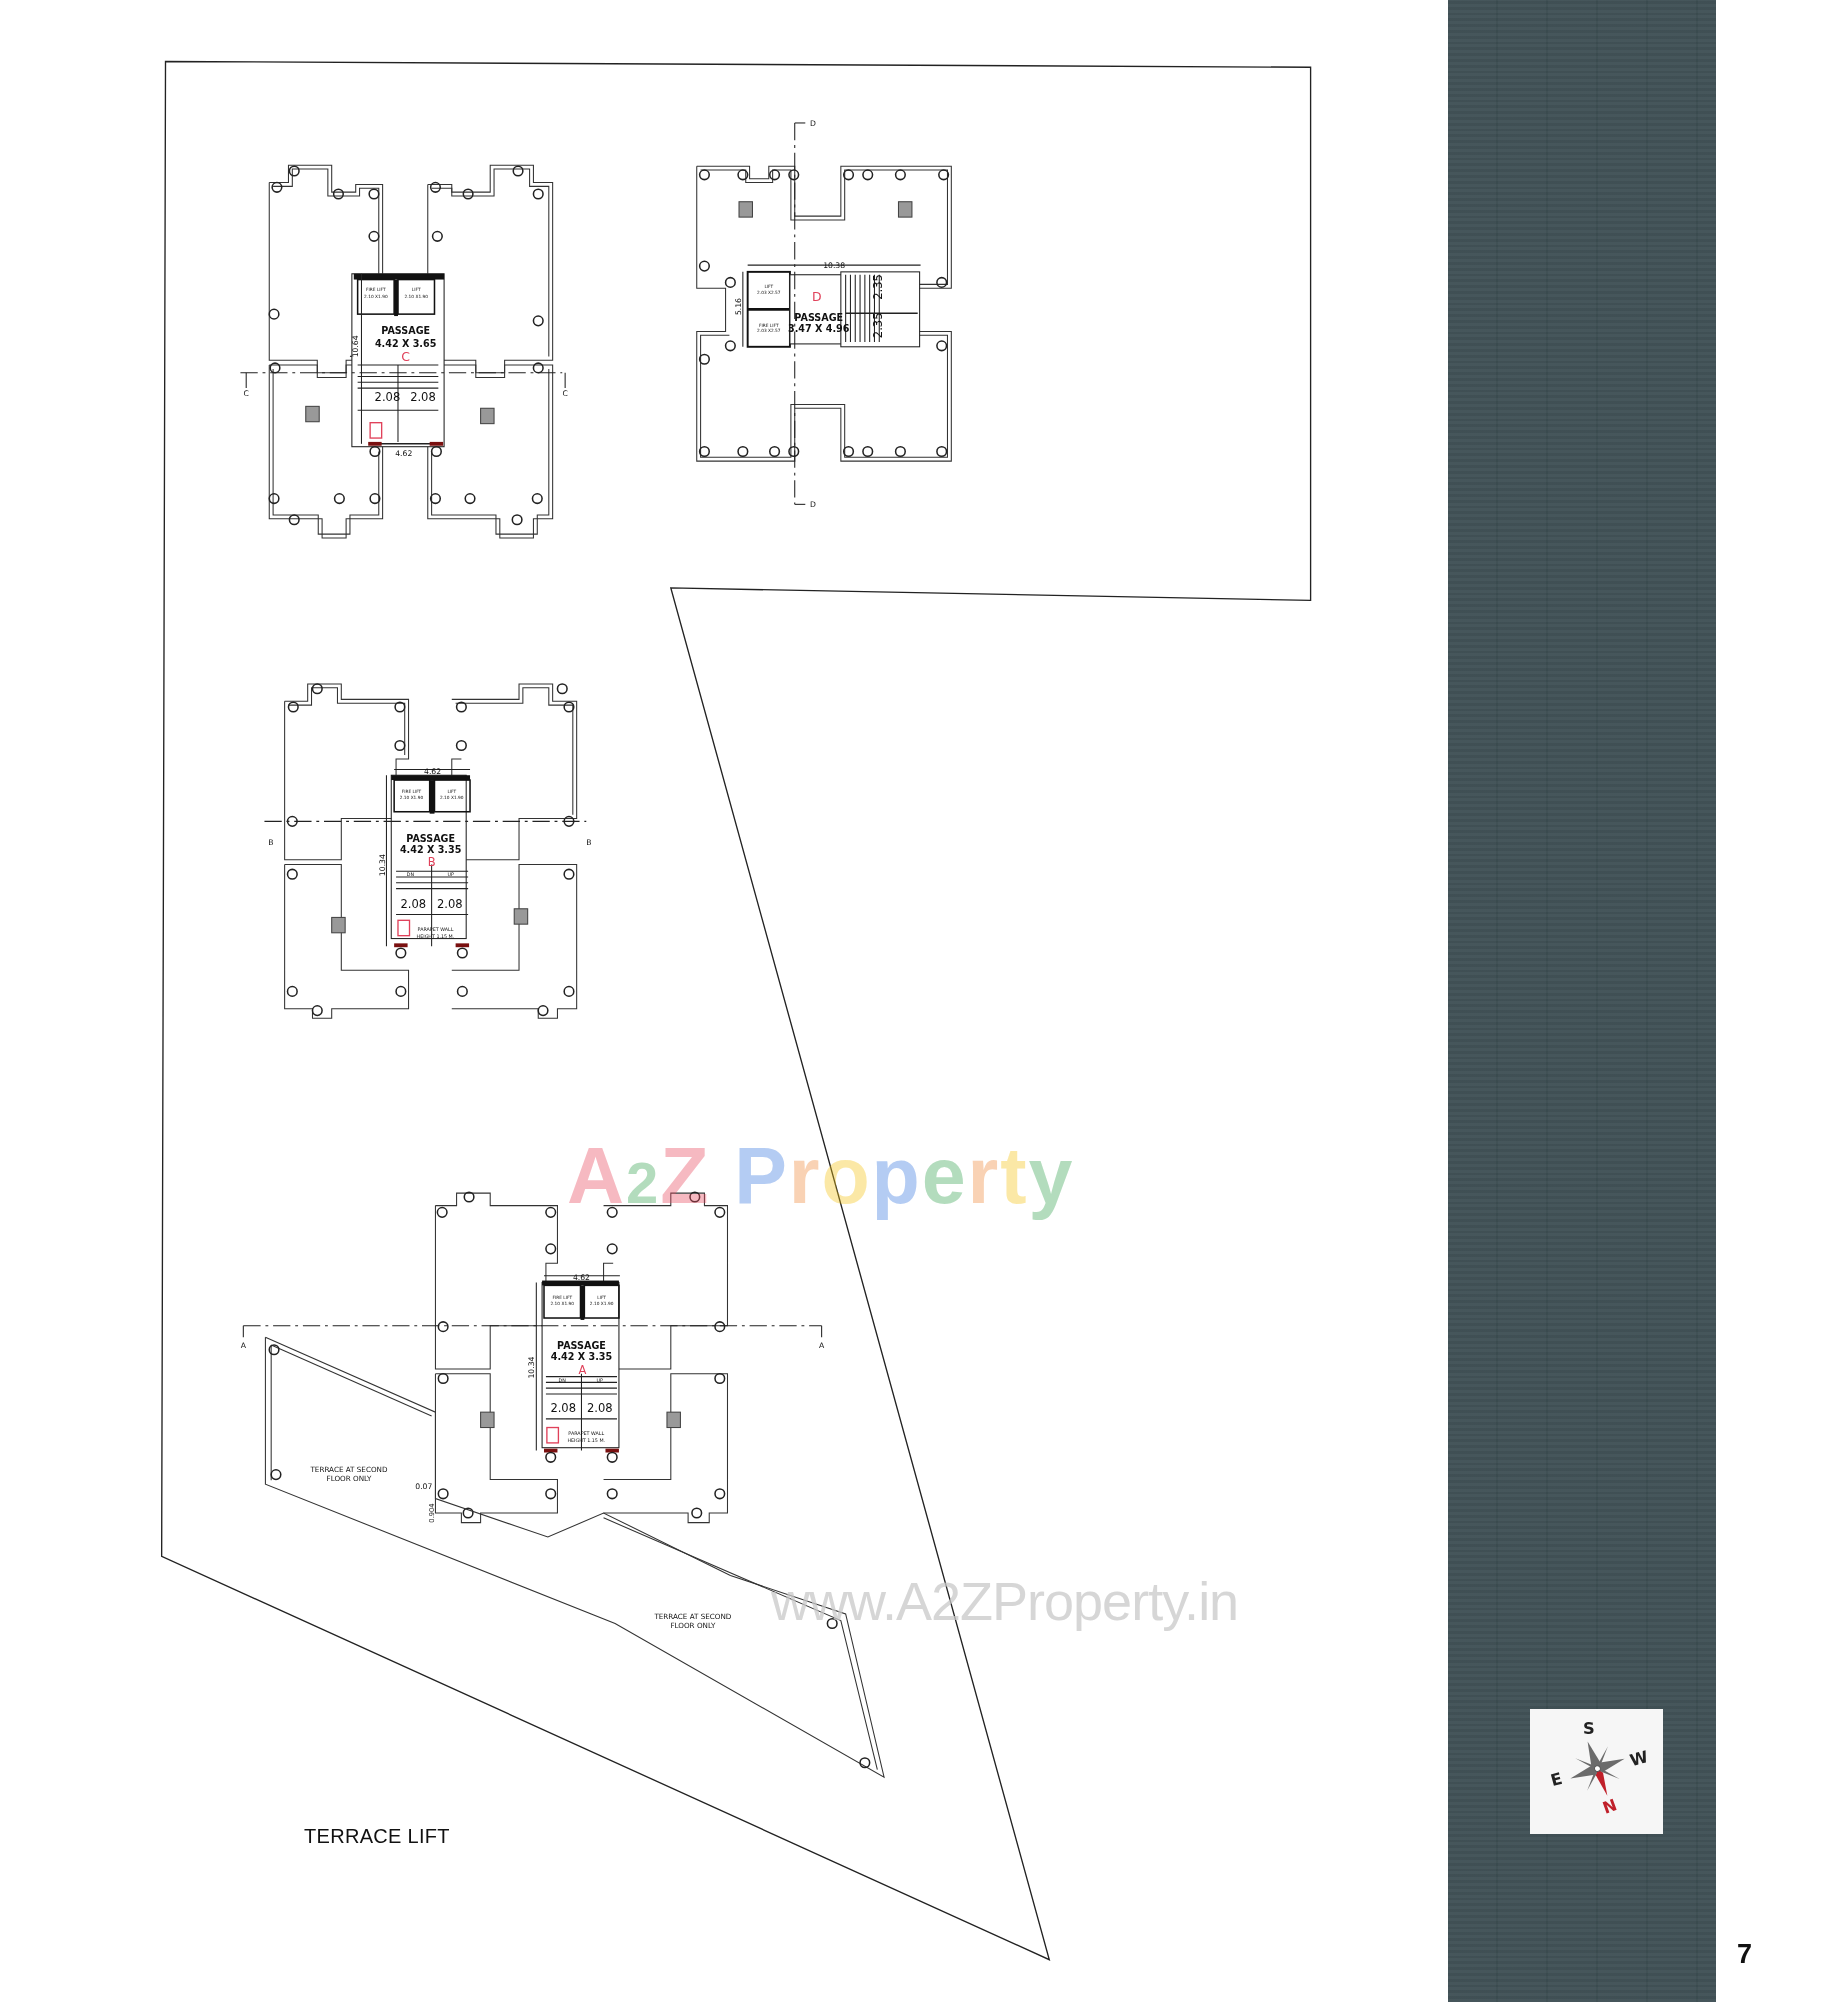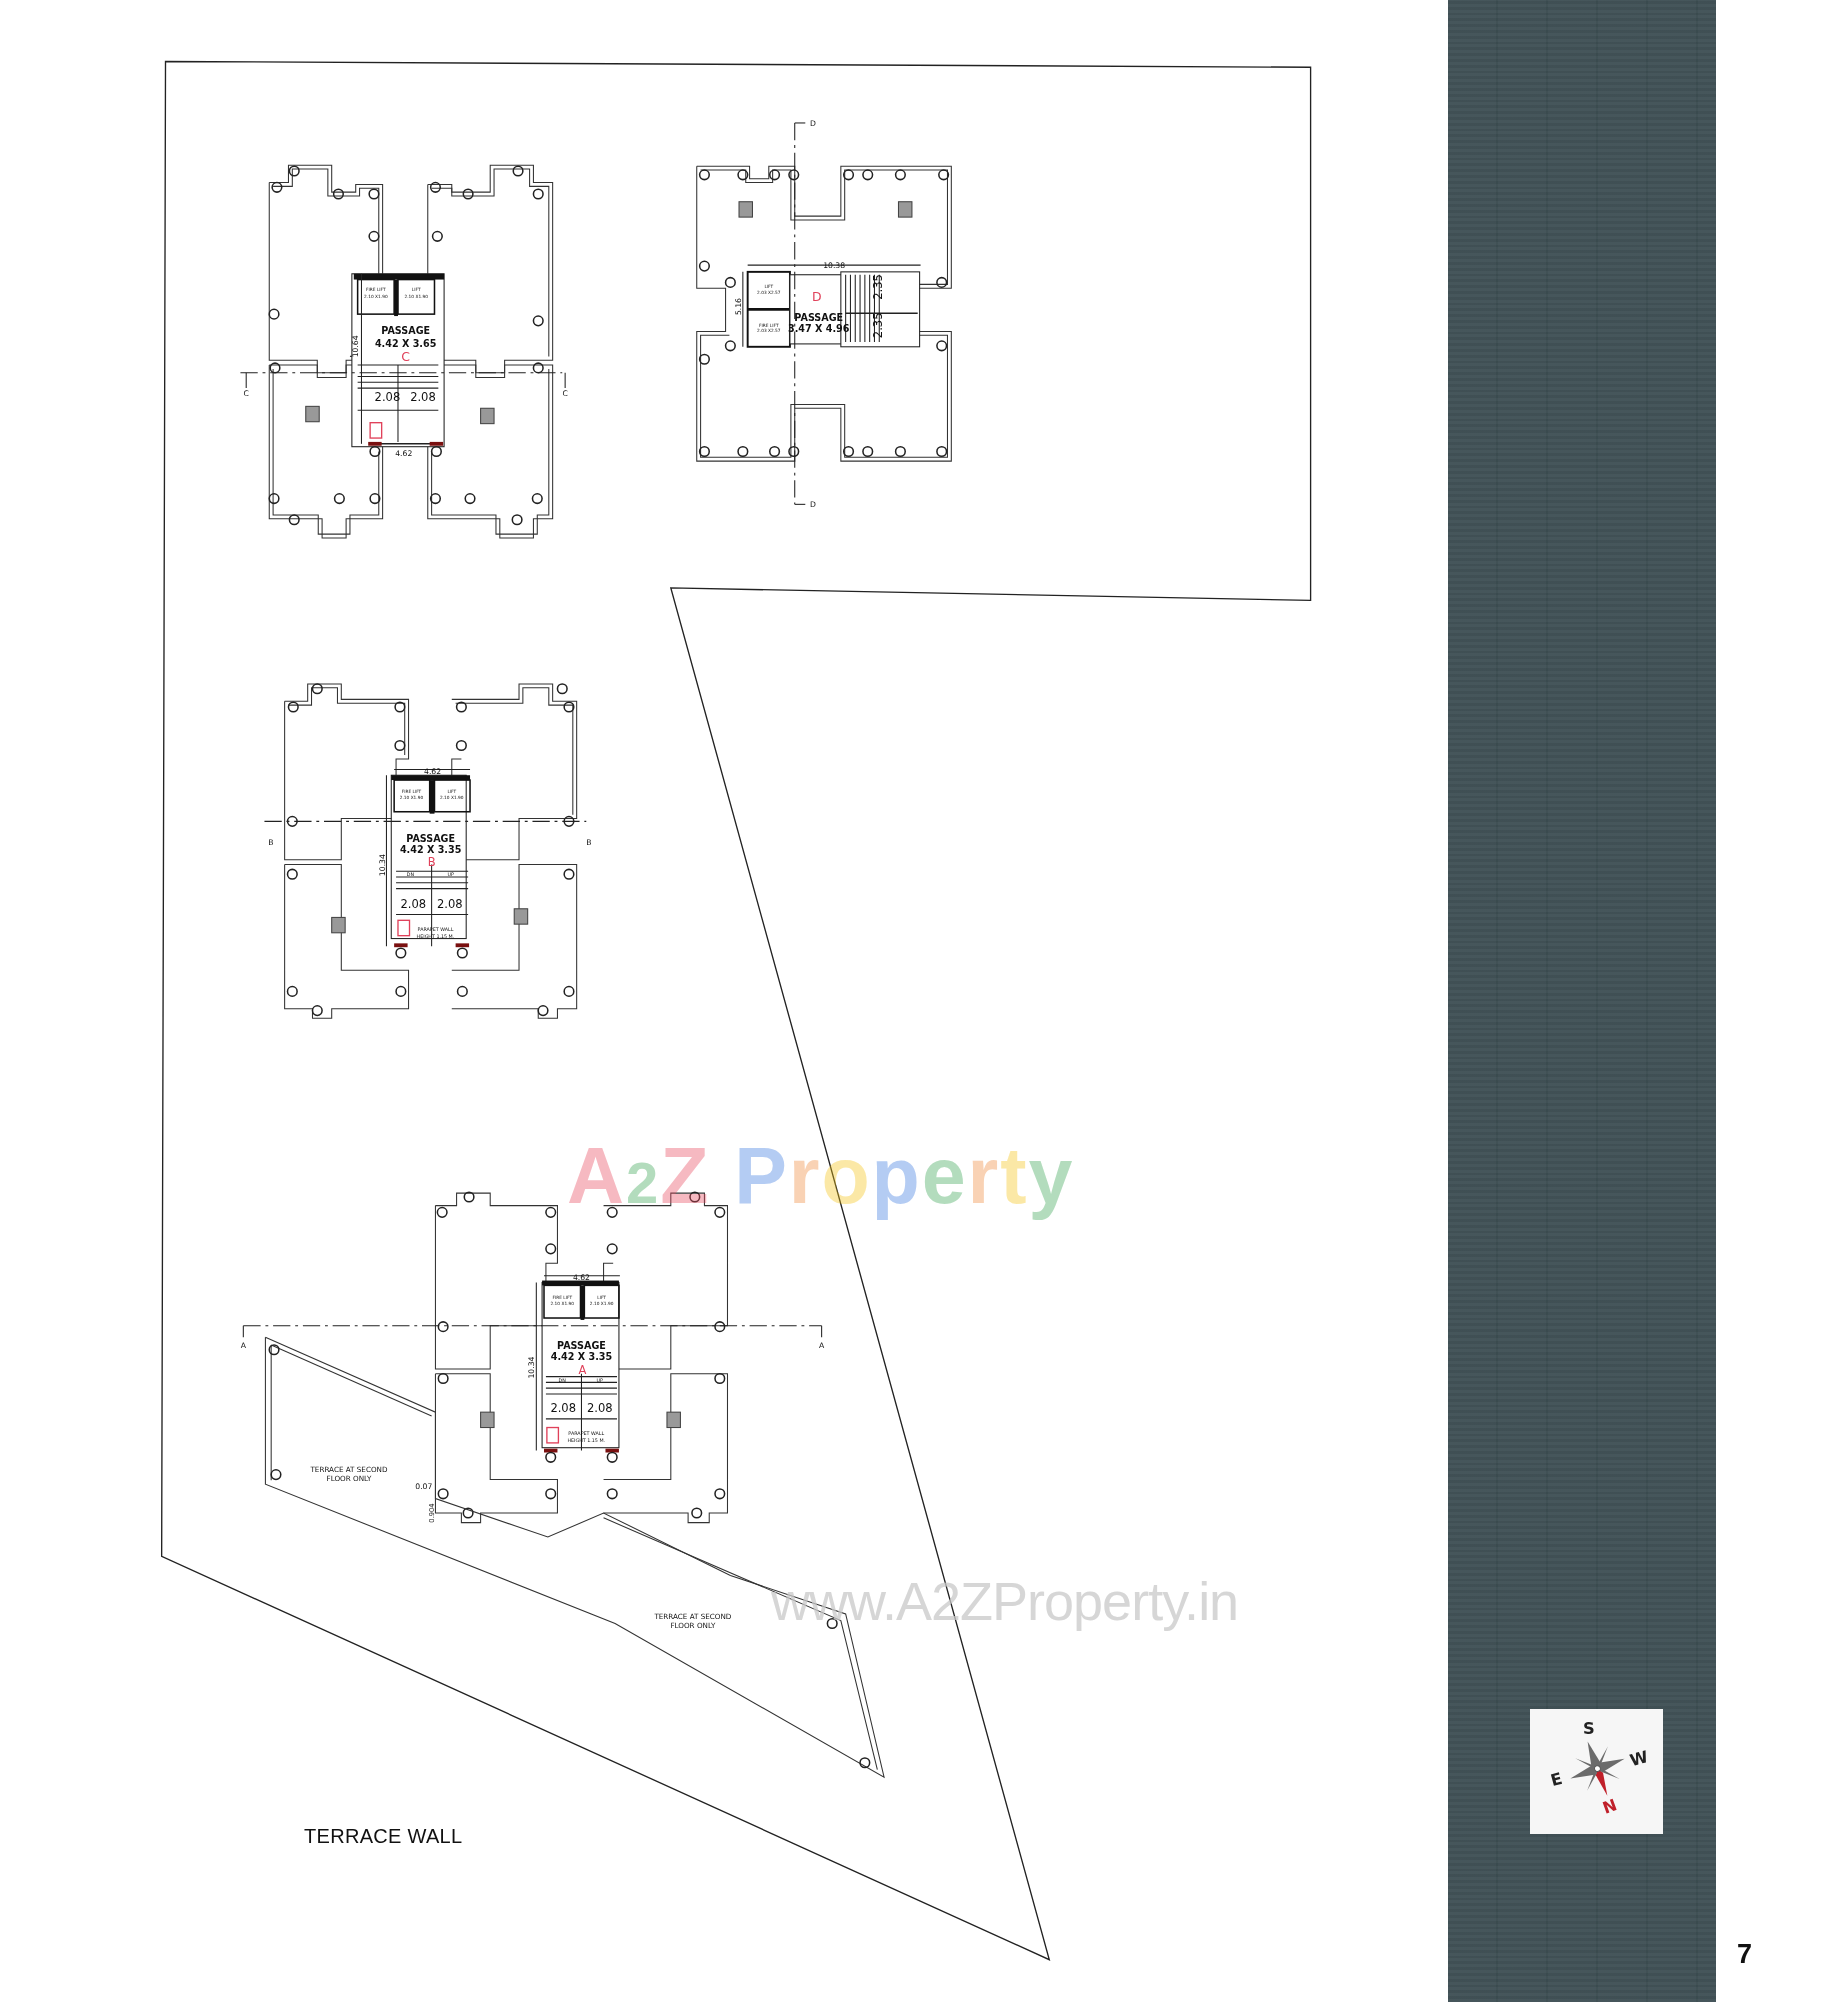--- a/index.html
+++ b/index.html
@@ -344,21 +344,21 @@
       <text x="721" y="1685" text-anchor="middle" font-size="7.5">TERRACE AT SECOND</text>
       <text x="721" y="1695" text-anchor="middle" font-size="7.5">FLOOR ONLY</text>
     </g>
   </svg>
 
   <div class="wm1">
     <span style="color:#e84a5f">A</span><span style="color:#3aa655;font-size:58px">2</span><span style="color:#e84a5f">Z</span><span style="color:#3d7be0;white-space:pre"> P</span><span style="color:#f08a3c">r</span><span style="color:#f5c518">o</span><span style="color:#3d7be0">p</span><span style="color:#3aa655">e</span><span style="color:#f08a3c">r</span><span style="color:#f5c518">t</span><span style="color:#3aa655">y</span>
   </div>
   <div class="wm2">www.A2ZProperty.in</div>
 
-  <div class="plan-title">TERRACE WALL</div>
+  <div class="plan-title">TERRACE LIFT</div>
 
   <div class="compass-box">
     <svg width="133" height="125" viewBox="0 0 138 130">
       <g transform="translate(70,62) rotate(-20)">
         <polygon points="0,-30 5,-5 0,0 -5,-5" fill="#6b6b6b"></polygon>
         <polygon points="30,0 5,5 0,0 5,-5" fill="#6b6b6b"></polygon>
         <polygon points="-30,0 -5,-5 0,0 -5,5" fill="#6b6b6b"></polygon>
         <polygon points="0,30 -4,6 0,0 4,6" fill="#c0202a"></polygon>
         <polygon points="18,-18 4,-2 0,0 2,-4" fill="#6b6b6b"></polygon>
         <polygon points="-18,18 -4,2 0,0 -2,4" fill="#6b6b6b"></polygon>

